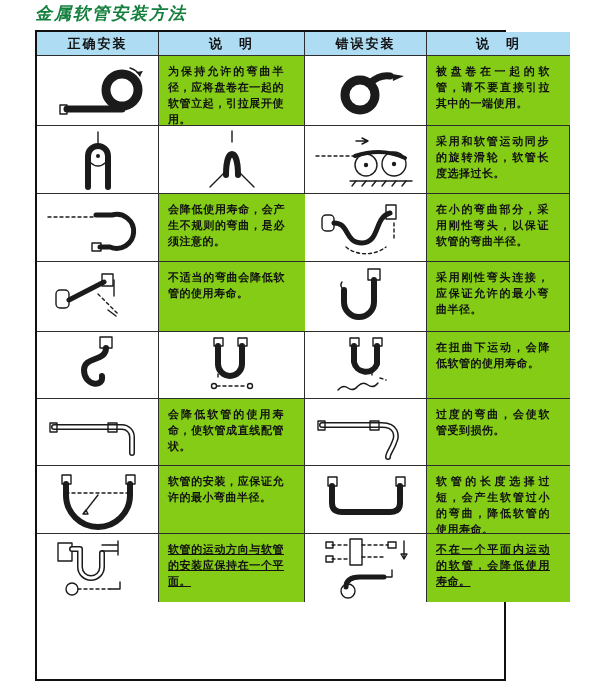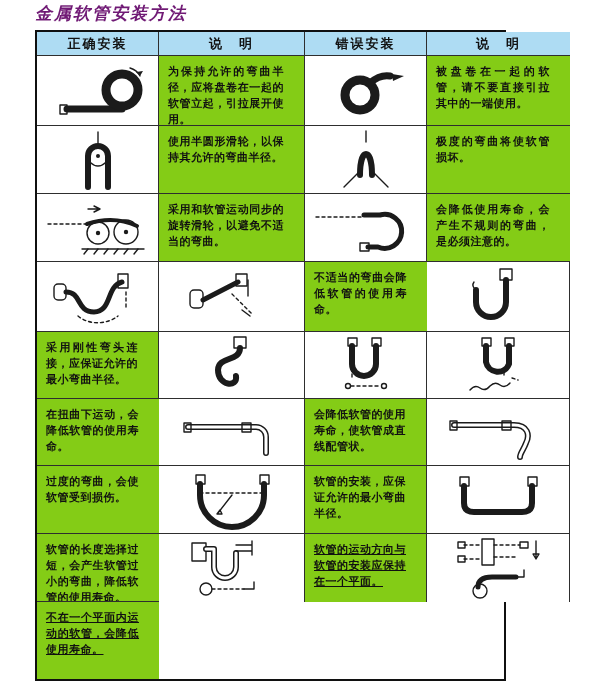--- a/index.html
+++ b/index.html
@@ -10,21 +10,21 @@
     position:relative;
     color:#111;
   }
   .page-title{
     position:absolute;left:35px;top:2px;
     font-family:"DejaVu Serif",serif;
     font-style:italic;
     font-weight:bold;
     font-size:17px;
     letter-spacing:2px;
-    color:#701a75;
+    color:#15803d;
   }
   .tbl{
     position:absolute;left:35px;top:30px;
     width:471px;
     box-sizing:border-box;
     border:2px solid #101010;
     background:#fff;
     display:grid;
     grid-template-columns:122px 146px 122px 143px;
     grid-template-rows:24px 70px 68px 68px 70px 67px 67px 68px 68px 77px;
@@ -97,62 +97,61 @@
   <div class="cell desc-cell last-col">被盘卷在一起的软管，请不要直接引拉其中的一端使用。</div>
 
   <div class="cell img-cell">
     <svg class="art" width="112" height="62" viewBox="0 0 112 62">
       <path d="M56 3 V14" class="st thin"></path>
       <circle cx="56" cy="27" r="10" class="st thin"></circle>
       <circle cx="56" cy="27" r="2" class="fillb"></circle>
       <path d="M46 58 V27 A10 10 0 0 1 66 27 V58" class="st thick"></path>
     </svg>
   </div>
-  <div class="cell desc-cell">使用半圆形滑轮，以保持其允许的弯曲半径。</div>
   <div class="cell img-cell">
     <svg class="art" width="112" height="62" viewBox="0 0 112 62">
       <path d="M56 2 V13" class="st thin"></path>
       <path d="M50 46 C50 18 62 18 62 46" class="st thick"></path>
       <path d="M52 40 L34 58 M60 40 L78 58" class="st thin"></path>
     </svg>
   </div>
-  <div class="cell desc-cell last-col">极度的弯曲将使软管损坏。</div>
 
   <div class="cell img-cell">
     <svg class="art" width="112" height="62" viewBox="0 0 112 62">
       <path d="M6 27 H44" class="st thin dash"></path>
       <path d="M46 12 h10 M52 9 l6 3 l-6 3" class="st thin"></path>
       <circle cx="56" cy="36" r="11" class="st thin"></circle>
       <circle cx="56" cy="36" r="2.2" class="fillb"></circle>
       <circle cx="84" cy="35" r="12" class="st thin"></circle>
       <circle cx="84" cy="35" r="2.2" class="fillb"></circle>
       <path d="M45 27 C60 22 78 21 95 29" class="st mid"></path>
       <path d="M40 52 H102" class="st thin"></path>
       <path d="M46 52 l-4 5 M56 52 l-4 5 M66 52 l-4 5 M76 52 l-4 5 M86 52 l-4 5 M96 52 l-4 5" class="st thin"></path>
     </svg>
   </div>
-  <div class="cell desc-cell">采用和软管运动同步的旋转滑轮，以避免不适当的弯曲。</div>
+  <div class="cell desc-cell">采用和软管运动同步的旋转滑轮，软管长度选择过长。</div>
   <div class="cell img-cell">
     <svg class="art" width="112" height="62" viewBox="0 0 112 62">
       <path d="M6 20 H52" class="st thin dash"></path>
       <path d="M54 18 H70 A17 17 0 1 1 68 50 H58" class="st" stroke-width="5"></path>
       <rect x="50" y="46" width="9" height="8" class="st thin" fill="#fff"></rect>
     </svg>
   </div>
   <div class="cell desc-cell last-col">会降低使用寿命，会产生不规则的弯曲，是必须注意的。</div>
 
   <div class="cell img-cell">
     <svg class="art" width="112" height="62" viewBox="0 0 112 62">
       <rect x="12" y="18" width="12" height="16" rx="4" class="st thin" fill="#fff"></rect>
       <path d="M24 26 C40 26 34 46 52 46 C70 46 64 20 80 16" class="st" stroke-width="5"></path>
       <rect x="76" y="8" width="10" height="14" class="st thin" fill="#fff"></rect>
       <path d="M36 50 C48 60 66 58 76 50" class="st thin dash"></path>
       <path d="M84 26 V44" class="st thin dash"></path>
     </svg>
   </div>
+  <div class="cell desc-cell">在小的弯曲部分，采用刚性弯头，以保证软管的弯曲半径。</div>
   <div class="cell img-cell">
     <svg class="art" width="112" height="62" viewBox="0 0 112 62">
       <rect x="14" y="24" width="13" height="18" rx="4" class="st thin" fill="#fff"></rect>
       <path d="M27 34 L62 16" class="st" stroke-width="5"></path>
       <rect x="60" y="8" width="11" height="12" class="st thin" fill="#fff"></rect>
       <path d="M56 28 L76 48" class="st thin dash"></path>
       <path d="M72 14 V30 M66 44 l8 6" class="st thin"></path>
     </svg>
   </div>
   <div class="cell desc-cell last-col">不适当的弯曲会降低软管的使用寿命。</div>

